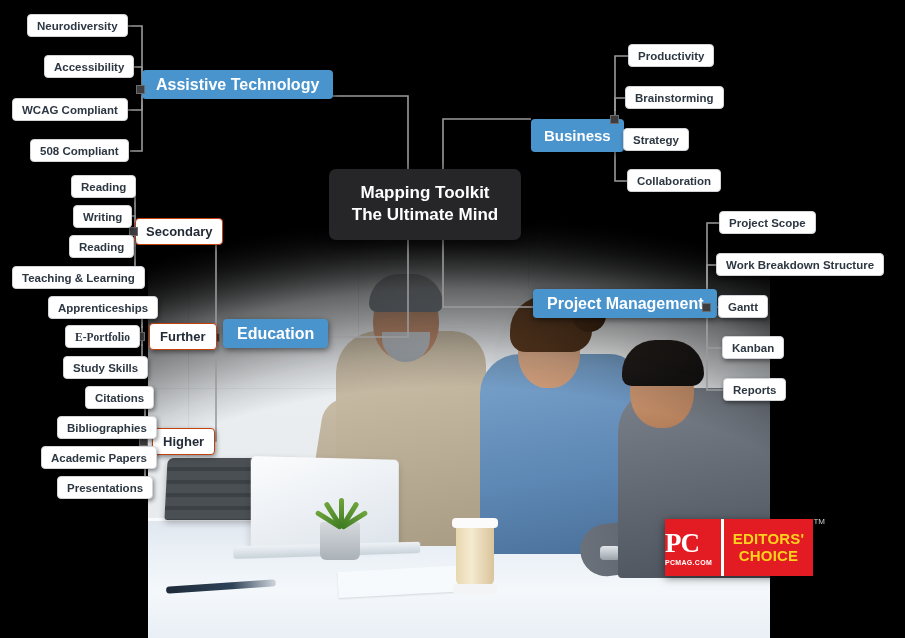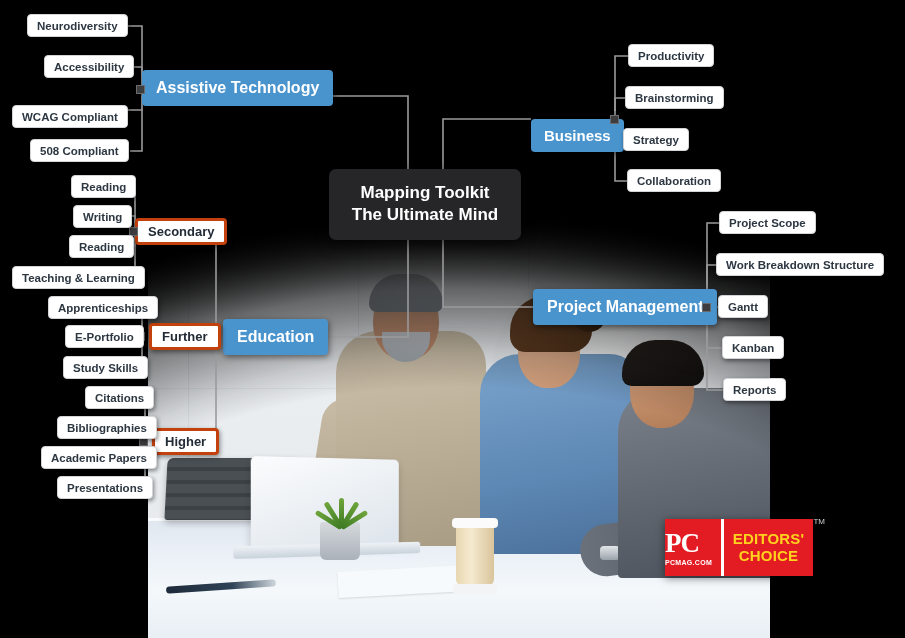--- a/index.html
+++ b/index.html
@@ -85,26 +85,26 @@
 
   
   #wires{position:absolute;left:0;top:0;width:905px;height:638px;pointer-events:none;}
 
   
   .node{position:absolute;box-sizing:border-box;display:flex;align-items:center;justify-content:center;
         white-space:nowrap;}
   .leaf{background:#fff;border:1px solid #d2d4d8;border-radius:4px;color:#2d3742;
         font-weight:bold;font-size:11.5px;padding:0 9px;height:23px;
         box-shadow:1px 2px 4px rgba(0,0,0,.45);}
-  .sub{background:#fff;border:3px solid #c2410c;border-radius:4px;color:#222b36;
+  .sub{background:#fff;border:1px solid #c2410c;border-radius:4px;color:#222b36;
         font-weight:bold;font-size:13px;padding:0 10px;height:27px;
         box-shadow:1px 2px 5px rgba(0,0,0,.45);}
   .main{background:#4a94ce;border-radius:4px;color:#fff;font-weight:bold;
         box-shadow:1px 2px 6px rgba(0,0,0,.5);}
-  .main.lg{font-size:16px;height:36px;padding:0 14px;}
+  .main.lg{font-size:16px;height:29px;padding:0 14px;}
   .main.md{font-size:15px;height:33px;padding:0 13px;margin-top:16px;}
   #center{background:#262628;border-radius:7px;color:#fff;font-weight:bold;font-size:17px;
         line-height:1.32;text-align:center;padding:13px 18px;
         box-shadow:0 4px 14px rgba(0,0,0,.6);flex-direction:column;white-space:normal;}
   .marker{position:absolute;width:7px;height:7px;background:#3d3d3f;border:1px solid #6b6b6d;}
 
   
   #badge{position:absolute;left:665px;top:519px;width:148px;height:57px;display:flex;
          box-shadow:0 2px 8px rgba(0,0,0,.5);}
   #badge .pc{width:56px;background:#e31b23;display:flex;flex-direction:column;
@@ -224,21 +224,21 @@
     <span>Assistive Technology</span>
   </div>
   <div class="marker" style="left:136px;top:85px;"></div>
 
   <div class="node leaf" style="left:27px;top:14px;">
     <span>Neurodiversity</span>
     </div>
   <div class="node leaf" style="left:44px;top:55px;">
     <span>Accessibility</span>
     </div>
-  <div class="node leaf" style="left:12px;top:98px;margin-top:7px;">
+  <div class="node leaf" style="left:12px;top:98px;">
     <span>WCAG Compliant</span>
     </div>
   <div class="node leaf" style="left:30px;top:139px;">
     <span>508 Compliant</span>
     </div>
 
   <div class="node main md" style="left:531px;top:103px;">
     <span>Business</span>
   </div>
   <div class="marker" style="left:610px;top:115px;"></div>
@@ -301,21 +301,21 @@
     </div>
 
   <div class="node sub" style="left:149px;top:323px;">
     <span>Further</span>
     </div>
   <div class="marker" style="left:136px;top:332px;"></div>
 
   <div class="node leaf" style="left:48px;top:296px;">
     <span>Apprenticeships</span>
     </div>
-  <div class="node leaf" style="left:65px;top:325px;">
+  <div class="node leaf" style="left:65px;top:325px;font-family:Liberation Serif, serif;">
     <span>E-Portfolio</span>
     </div>
   <div class="node leaf" style="left:63px;top:356px;">
     <span>Study Skills</span>
     </div>
 
   <div class="node sub" style="left:152px;top:428px;">
     <span>Higher</span>
     </div>
   <div class="marker" style="left:139px;top:437px;"></div>

